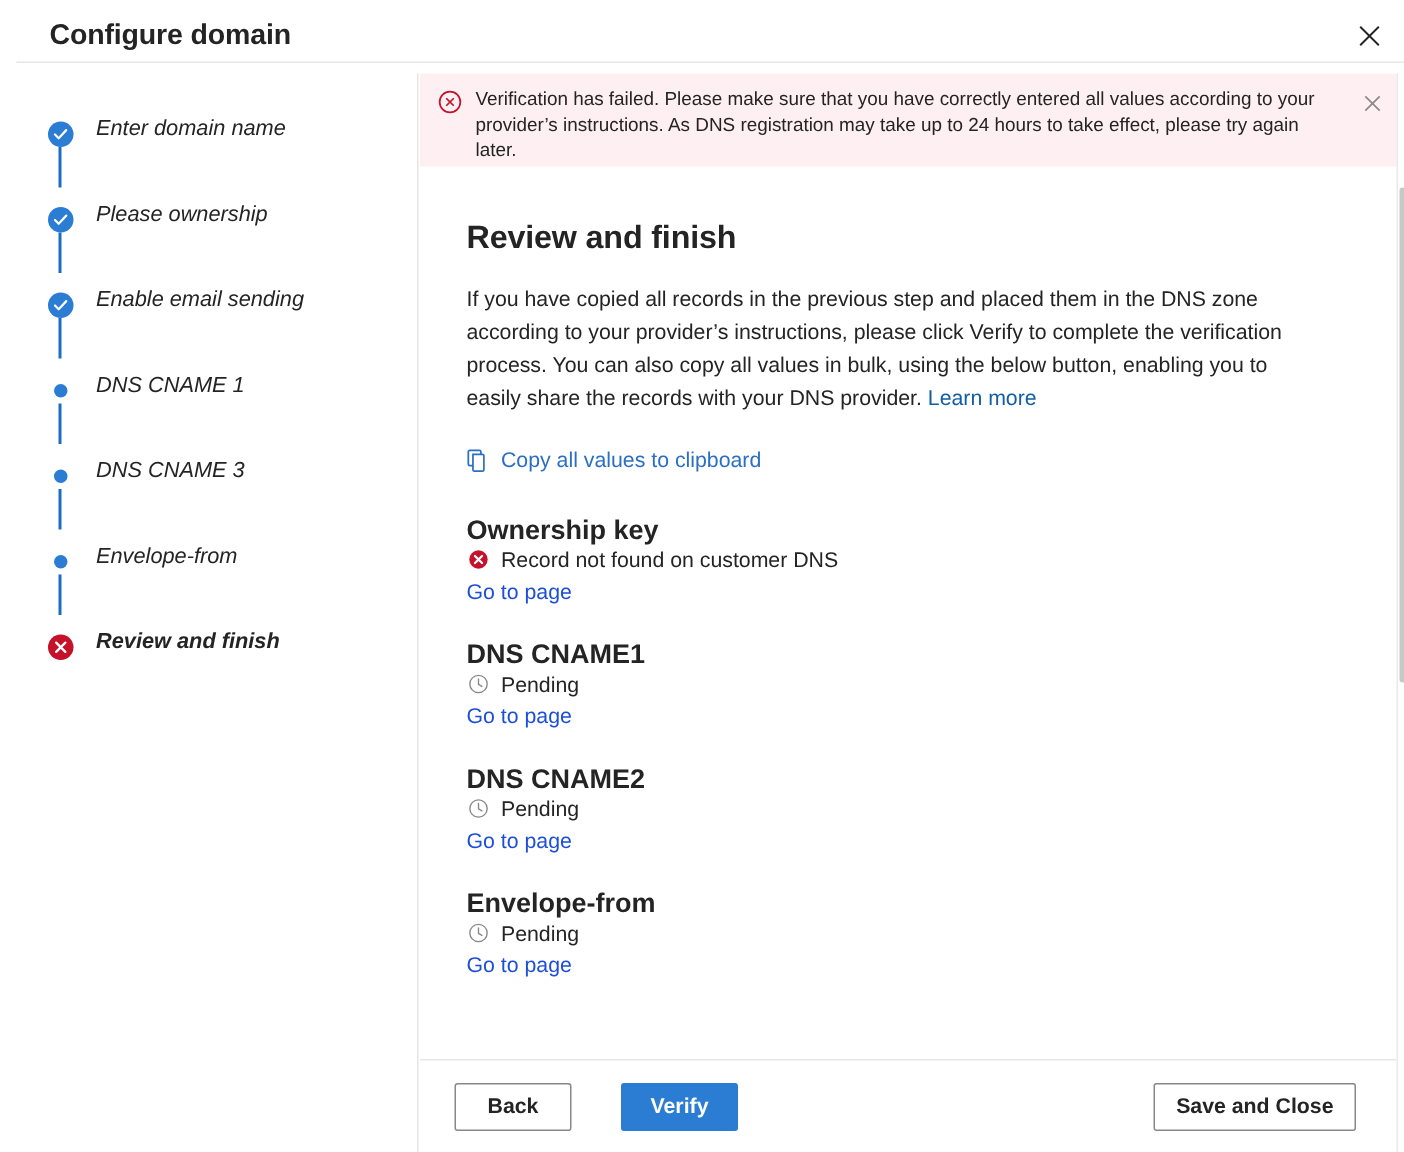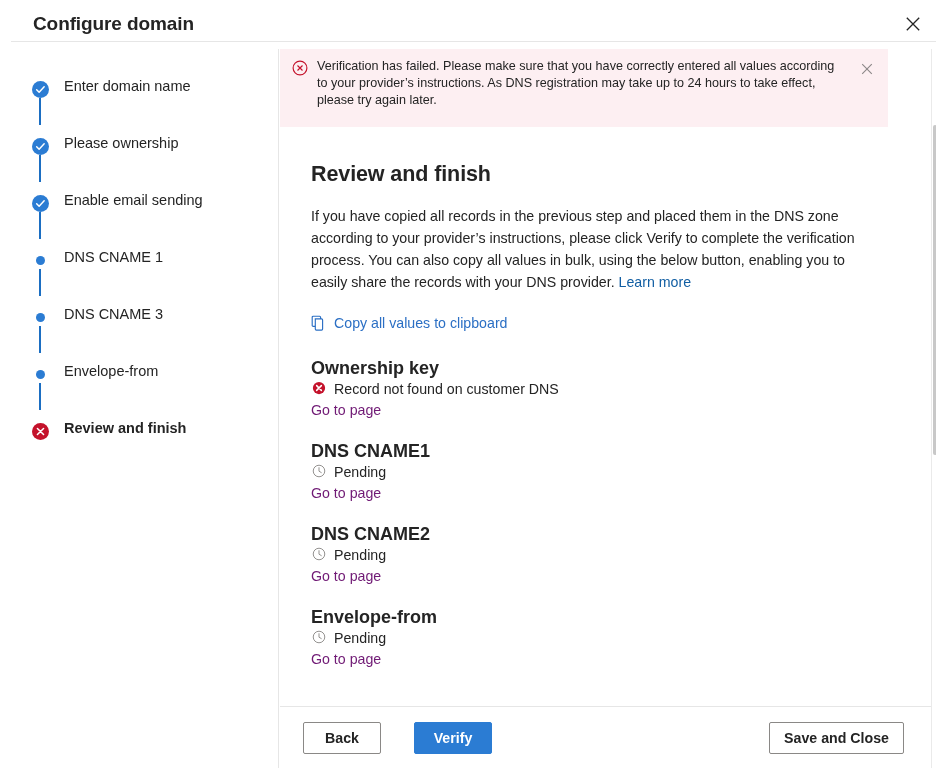--- a/index.html
+++ b/index.html
@@ -70,20 +70,21 @@
     height: 719px;
     background: #ffffff;
     border-right: 1px solid #e6e6e6;
     box-sizing: border-box;
   }
   .steps {
     position: absolute;
     left: 0;
     top: 0;
     width: 279px;
+    font-style: italic;
   }
   .step {
     position: relative;
     height: 57px;
     display: flex;
     align-items: flex-start;
     padding-left: 31px;
     box-sizing: border-box;
     cursor: pointer;
   }
@@ -147,25 +148,25 @@
     width: 656px;
     height: 657px;
     background: #ffffff;
     box-sizing: border-box;
     overflow: hidden;
   }
 
   .banner {
     position: relative;
     margin: 0;
-    width: 608px;
+    width: 656px;
     min-height: 47px;
     background: #fdeff2;
     box-sizing: border-box;
-    padding: 9px 44px 18px 12px;
+    padding: 9px 44px 2px 12px;
     display: flex;
     align-items: flex-start;
   }
   .banner-icon {
     flex: 0 0 16px;
     width: 16px;
     height: 16px;
     margin-top: 2px;
     margin-right: 9px;
   }
@@ -259,21 +260,21 @@
     display: flex;
     align-items: center;
     justify-content: center;
   }
   .status-text {
     font-size: 14.2px;
     color: #242424;
   }
   .record-link {
     font-size: 14.2px;
-    color: #701a75;
+    color: #1d4ed8;
     text-decoration: none;
     cursor: pointer;
     line-height: 20px;
     display: inline-block;
   }
 
   
   .footer {
     position: absolute;
     left: 280px;

